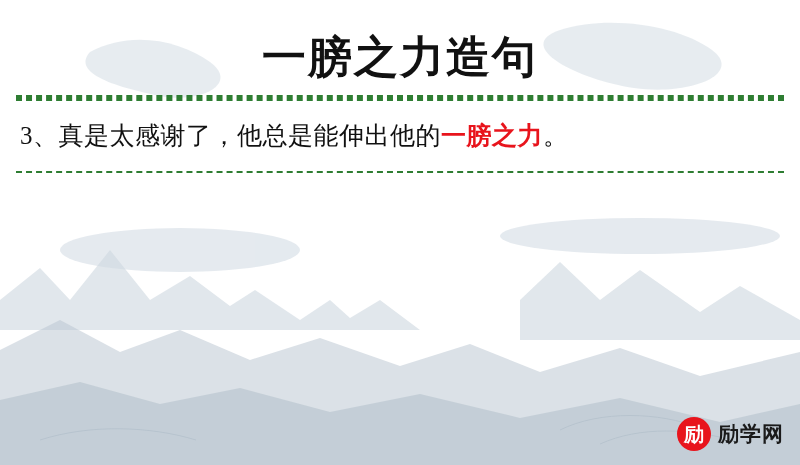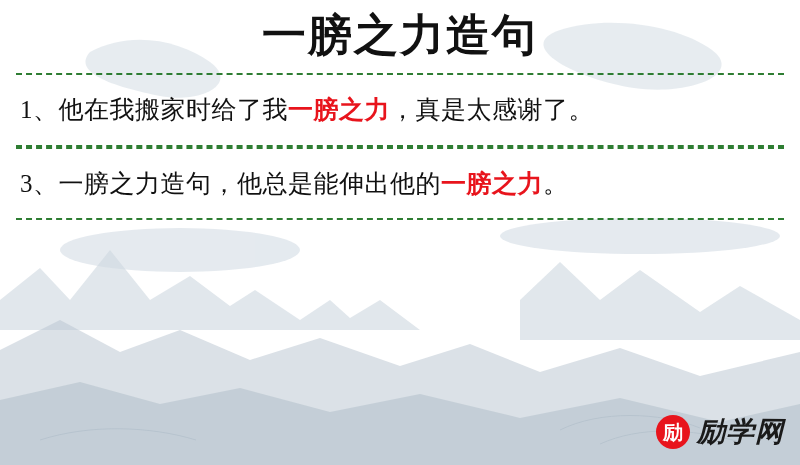--- a/index.html
+++ b/index.html
@@ -34,21 +34,21 @@
   }
 
   .title {
     text-align: center;
     font-family: "DejaVu Serif", "Liberation Serif", serif;
     font-weight: bold;
     font-size: 44px;
     letter-spacing: 2px;
     color: #111111;
     line-height: 1.1;
-    padding-top: 11px;
+    padding-top: 33px;
     padding-bottom: 14px;
     white-space: nowrap;
   }
 
   .divider {
     border-top: 2px dashed #2e7d32;
     height: 0;
     margin: 0 2px;
   }
 
@@ -89,25 +89,24 @@
     align-items: center;
     justify-content: center;
     color: #ffffff;
     font-size: 20px;
     font-family: "DejaVu Serif", serif;
     font-weight: bold;
     line-height: 1;
   }
   .wm-text {
     font-family: "DejaVu Sans", "Liberation Sans", sans-serif;
-    font-size: 28px;
+    font-size: 21px;
     font-weight: bold;
     color: #1a1a1a;
     letter-spacing: 1px;
-    font-style: italic;
   }
 </style>
 </head>
 <body>
 
 <svg class="bg-art" width="800" height="465" viewBox="0 0 800 465">
   <g fill="#c9d3dc" opacity="0.55">
     <path d="M0 300 L40 268 L70 300 L110 250 L150 300 L190 276 L230 306 L255 290 L300 320 L330 300 L350 318 L380 300 L420 330 L0 330 Z"></path>
     <path d="M520 300 L560 262 L600 300 L640 270 L700 312 L740 286 L800 320 L800 340 L520 340 Z"></path>
   </g>
@@ -131,31 +130,28 @@
     <path d="M40 440 C90 424 150 426 196 440"></path>
   </g>
 </svg>
 
 <div class="page">
 
   <div class="title">一膀之力造句</div>
 
   <div class="divider"></div>
 
-  <div class="sentence">
-    <span>1、</span><span>他在我搬家时给了我</span><span class="hl">一膀之力</span><span>，真是太感谢了。</span>
-  </div>
 
   <div class="divider"></div>
 
 
   <div class="divider"></div>
 
   <div class="sentence">
-    <span>3、</span><span>一膀之力造句，他总是能伸出他的</span><span class="hl">一膀之力</span><span>。</span>
+    <span>3、</span><span>真是太感谢了，他总是能伸出他的</span><span class="hl">一膀之力</span><span>。</span>
   </div>
 
   <div class="divider"></div>
 
 </div>
 
 <div class="watermark">
   <div class="wm-badge">励</div>
   <div class="wm-text">励学网</div>
 </div>

